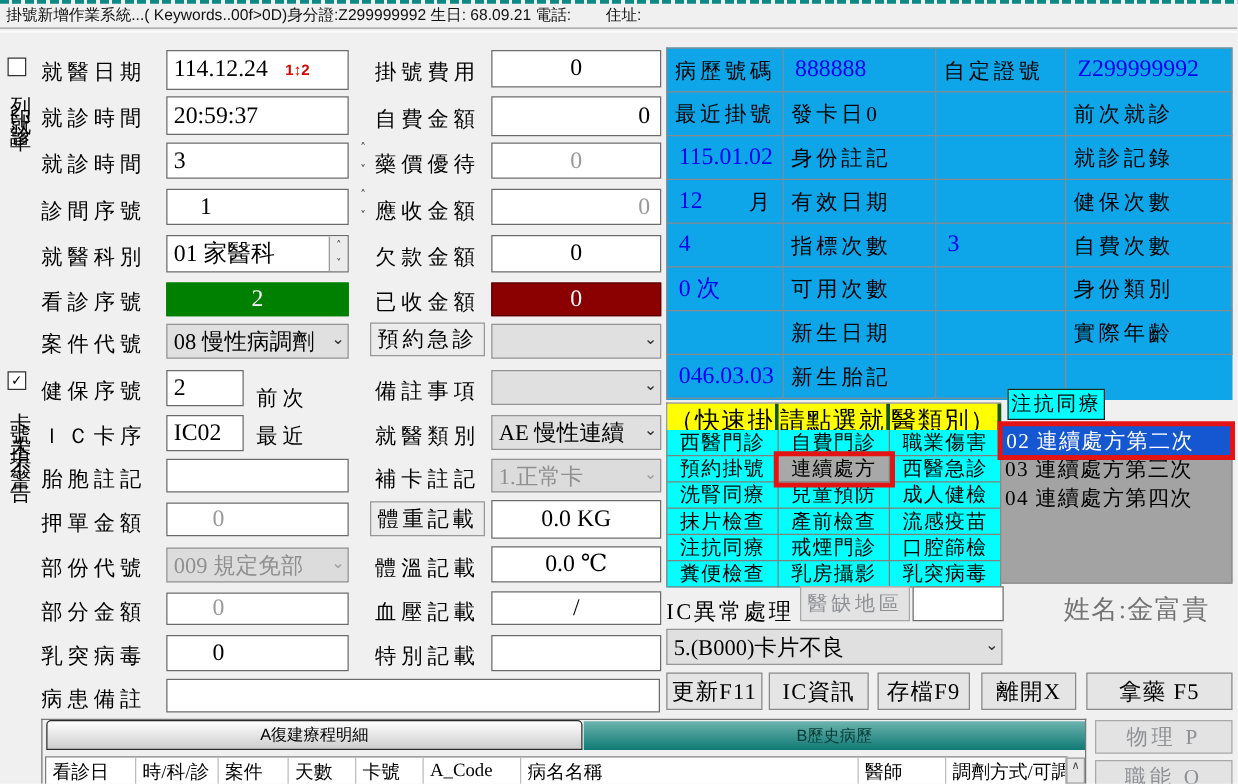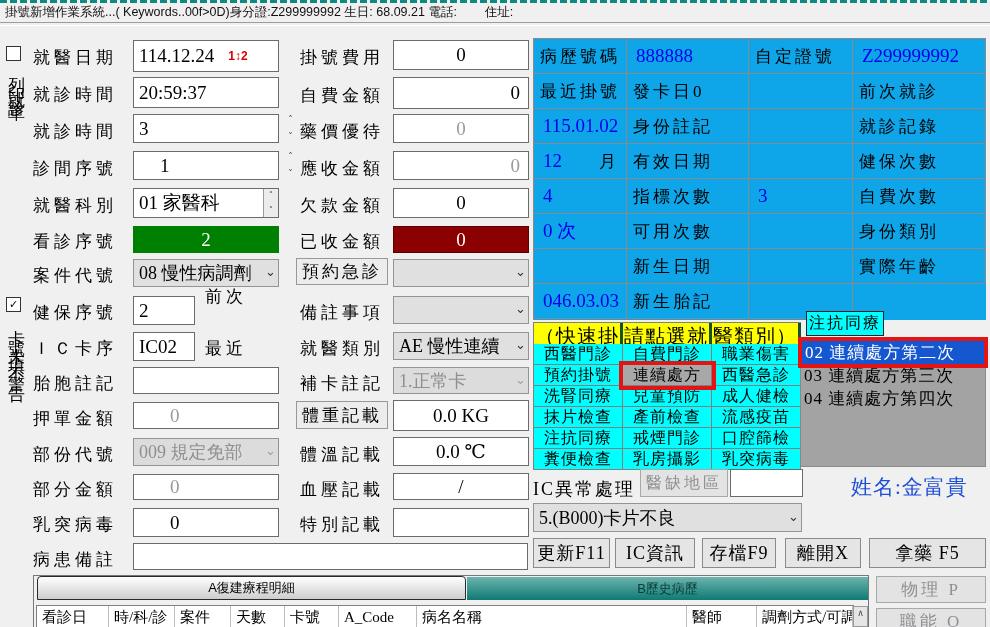--- a/index.html
+++ b/index.html
@@ -157,21 +157,21 @@
   <span class="lb" style="left:33px;top:264px">案件代號</span>
   <div class="dd" style="left:133px;top:259px;width:146px;height:28px">
     <span>08 慢性病調劑</span>
     <span class="car"></span>
   </div>
 
   <span class="lb" style="left:33px;top:301px">健保序號</span>
   <div class="fd l" style="left:133px;top:296px;width:62px;height:29px">
     <span>2</span>
   </div>
-  <span class="lb" style="left:205px;top:285px">前次</span>
+  <span class="lb" style="left:205px;top:307px">前次</span>
 
   <span class="lb" style="left:33px;top:337px">ＩＣ卡序</span>
   <div class="fd l" style="left:133px;top:332px;width:62px;height:29px">
     <span>IC02</span>
   </div>
   <span class="lb" style="left:205px;top:337px">最近</span>
 
   <span class="lb" style="left:33px;top:372px">胎胞註記</span>
   <div class="fd l" style="left:133px;top:367px;width:146px;height:27px">
     <span></span>
@@ -352,21 +352,21 @@
     <div class="rfitem sel">02 連續處方第二次</div>
     <div class="rfitem">03 連續處方第三次</div>
     <div class="rfitem">04 連續處方第四次</div>
   </div>
 
   <span class="lb" style="left:533px;top:477px;letter-spacing:2px;font-size:18px">IC異常處理</span>
   <div class="graybtn" style="left:640px;top:469px;width:88px;height:28px;font-size:16px">醫缺地區</div>
   <div class="fd l" style="left:730px;top:469px;width:73px;height:28px">
     <span></span>
   </div>
-  <span class="lb" style="left:851px;top:473px;color:#1d4ed8;font-size:21px;letter-spacing:1px">姓名:金富貴</span>
+  <span class="lb" style="left:851px;top:473px;color:#737373;font-size:21px;letter-spacing:1px">姓名:金富貴</span>
 
   <div class="dd" style="left:533px;top:503px;width:269px;height:29px">
     <span>5.(B000)卡片不良</span>
     <span class="car"></span>
   </div>
 
   <div class="abtn" style="left:533px;top:538px;width:77px;height:30px">更新F11</div>
   <div class="abtn" style="left:615px;top:538px;width:80px;height:30px">IC資訊</div>
   <div class="abtn" style="left:702px;top:538px;width:74px;height:30px">存檔F9</div>
   <div class="abtn" style="left:785px;top:538px;width:76px;height:30px">離開X</div>

